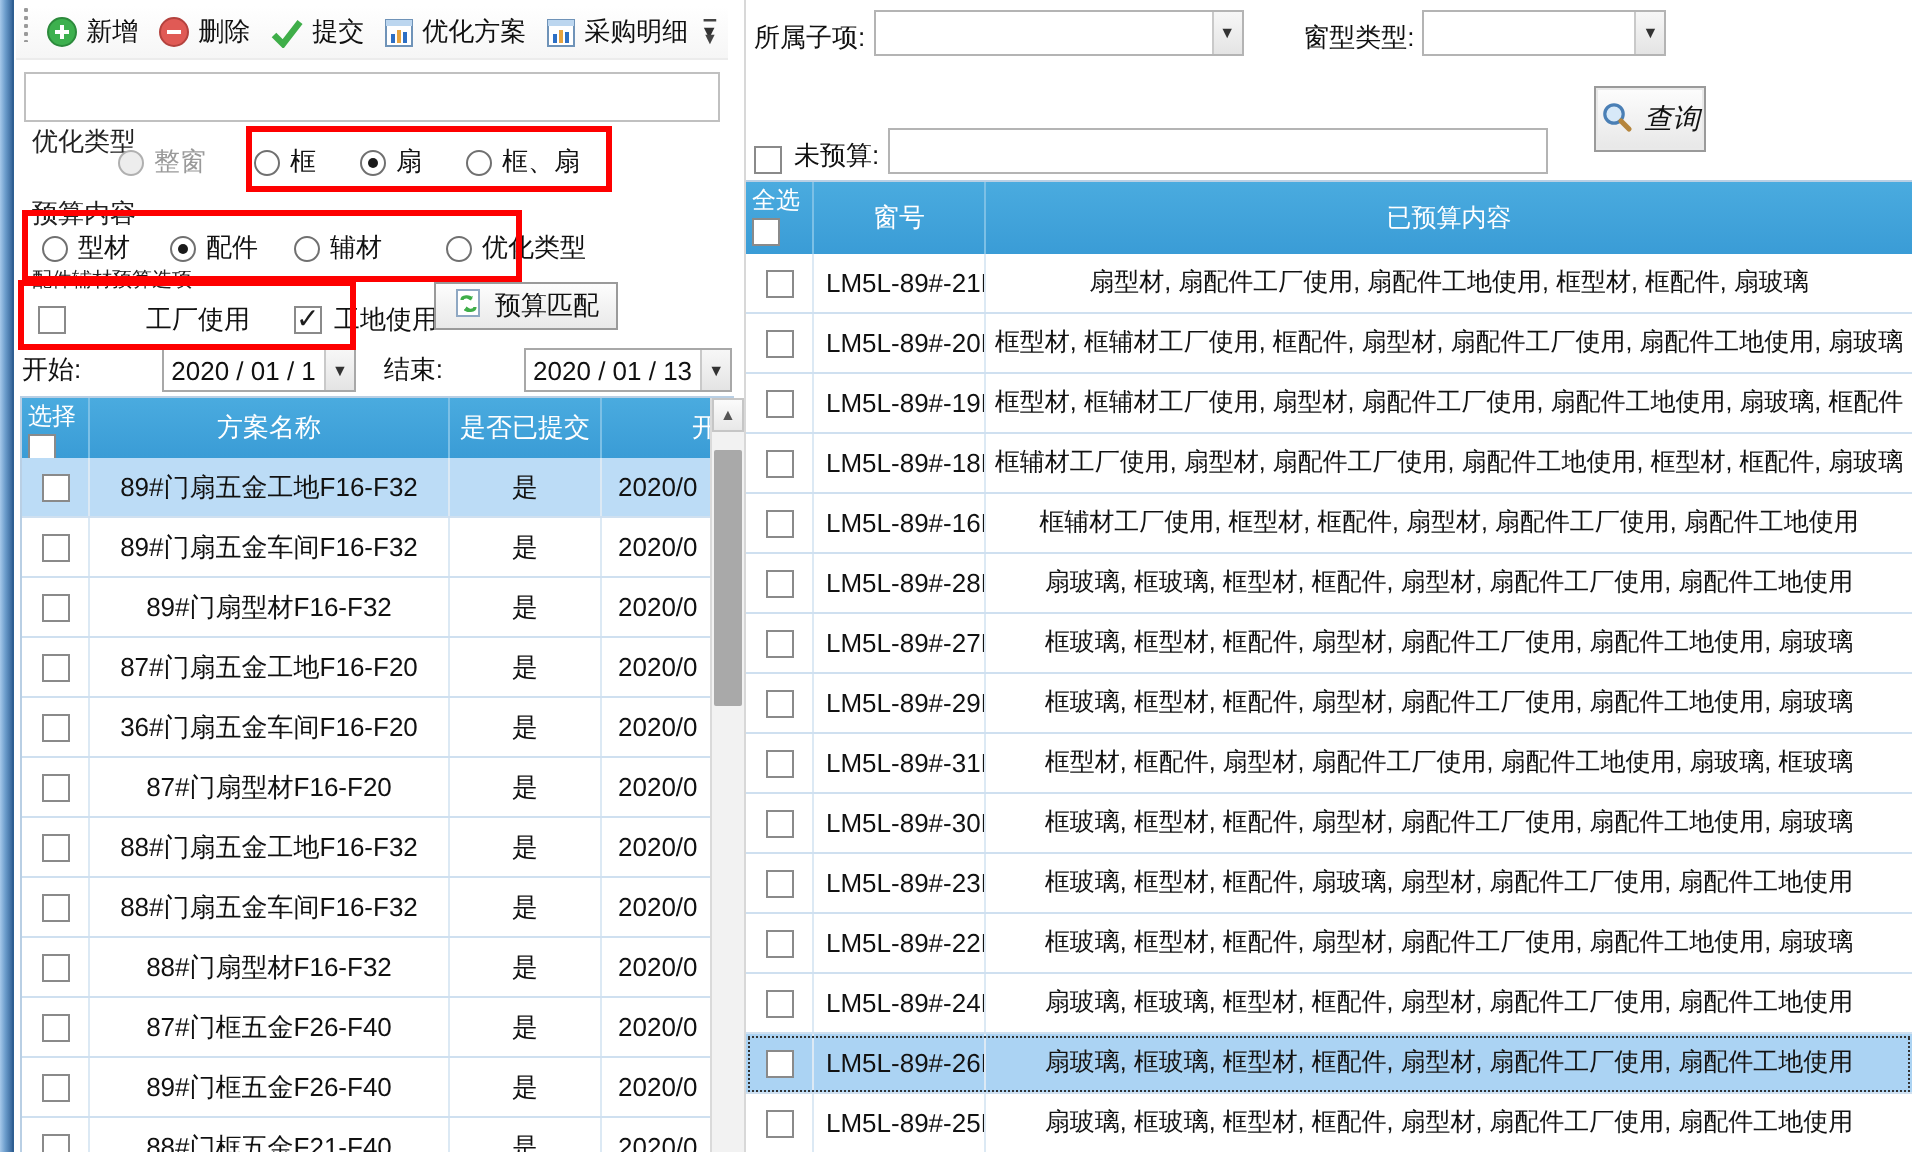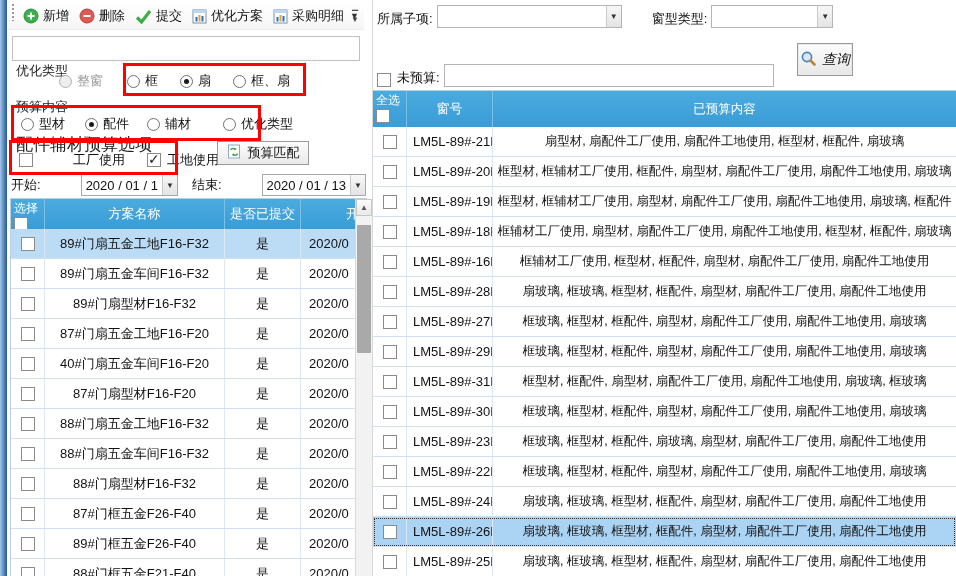--- a/index.html
+++ b/index.html
@@ -194,21 +194,21 @@
       <span class="radio" style="margin-right:32px;">
           <span class="rb"></span>
           <span>辅材</span>
         </span>
       <span class="radio">
           <span class="rb"></span>
           <span>优化类型</span>
         </span>
     </div>
 
-    <div class="sect-label" style="left:9px;top:133px;font-size:17px;">配件辅材预算选项</div>
+    <div class="sect-label" style="left:9px;top:133px;font-size:10px;">配件辅材预算选项</div>
     <div class="ctl-row" style="left:12px;top:150px;height:20px;">
       <span class="chk" style="margin-right:22px;gap:40px;">
           <span class="cb"></span>
           <span>工厂使用</span>
         </span>
       <span class="chk">
           <span class="cb checked"></span>
           <span>工地使用</span>
         </span>
     </div>
@@ -282,21 +282,21 @@
               <span class="cb"></span>
             </div>
             <div class="td c-name">87#门扇五金工地F16-F20</div>
             <div class="td c-sub">是</div>
             <div class="td c-date">2020/0</div>
           </div>
           <div class="trow">
             <div class="td c-sel">
               <span class="cb"></span>
             </div>
-            <div class="td c-name">40#门扇五金车间F16-F20</div>
+            <div class="td c-name">36#门扇五金车间F16-F20</div>
             <div class="td c-sub">是</div>
             <div class="td c-date">2020/0</div>
           </div>
           <div class="trow">
             <div class="td c-sel">
               <span class="cb"></span>
             </div>
             <div class="td c-name">87#门扇型材F16-F20</div>
             <div class="td c-sub">是</div>
             <div class="td c-date">2020/0</div>

